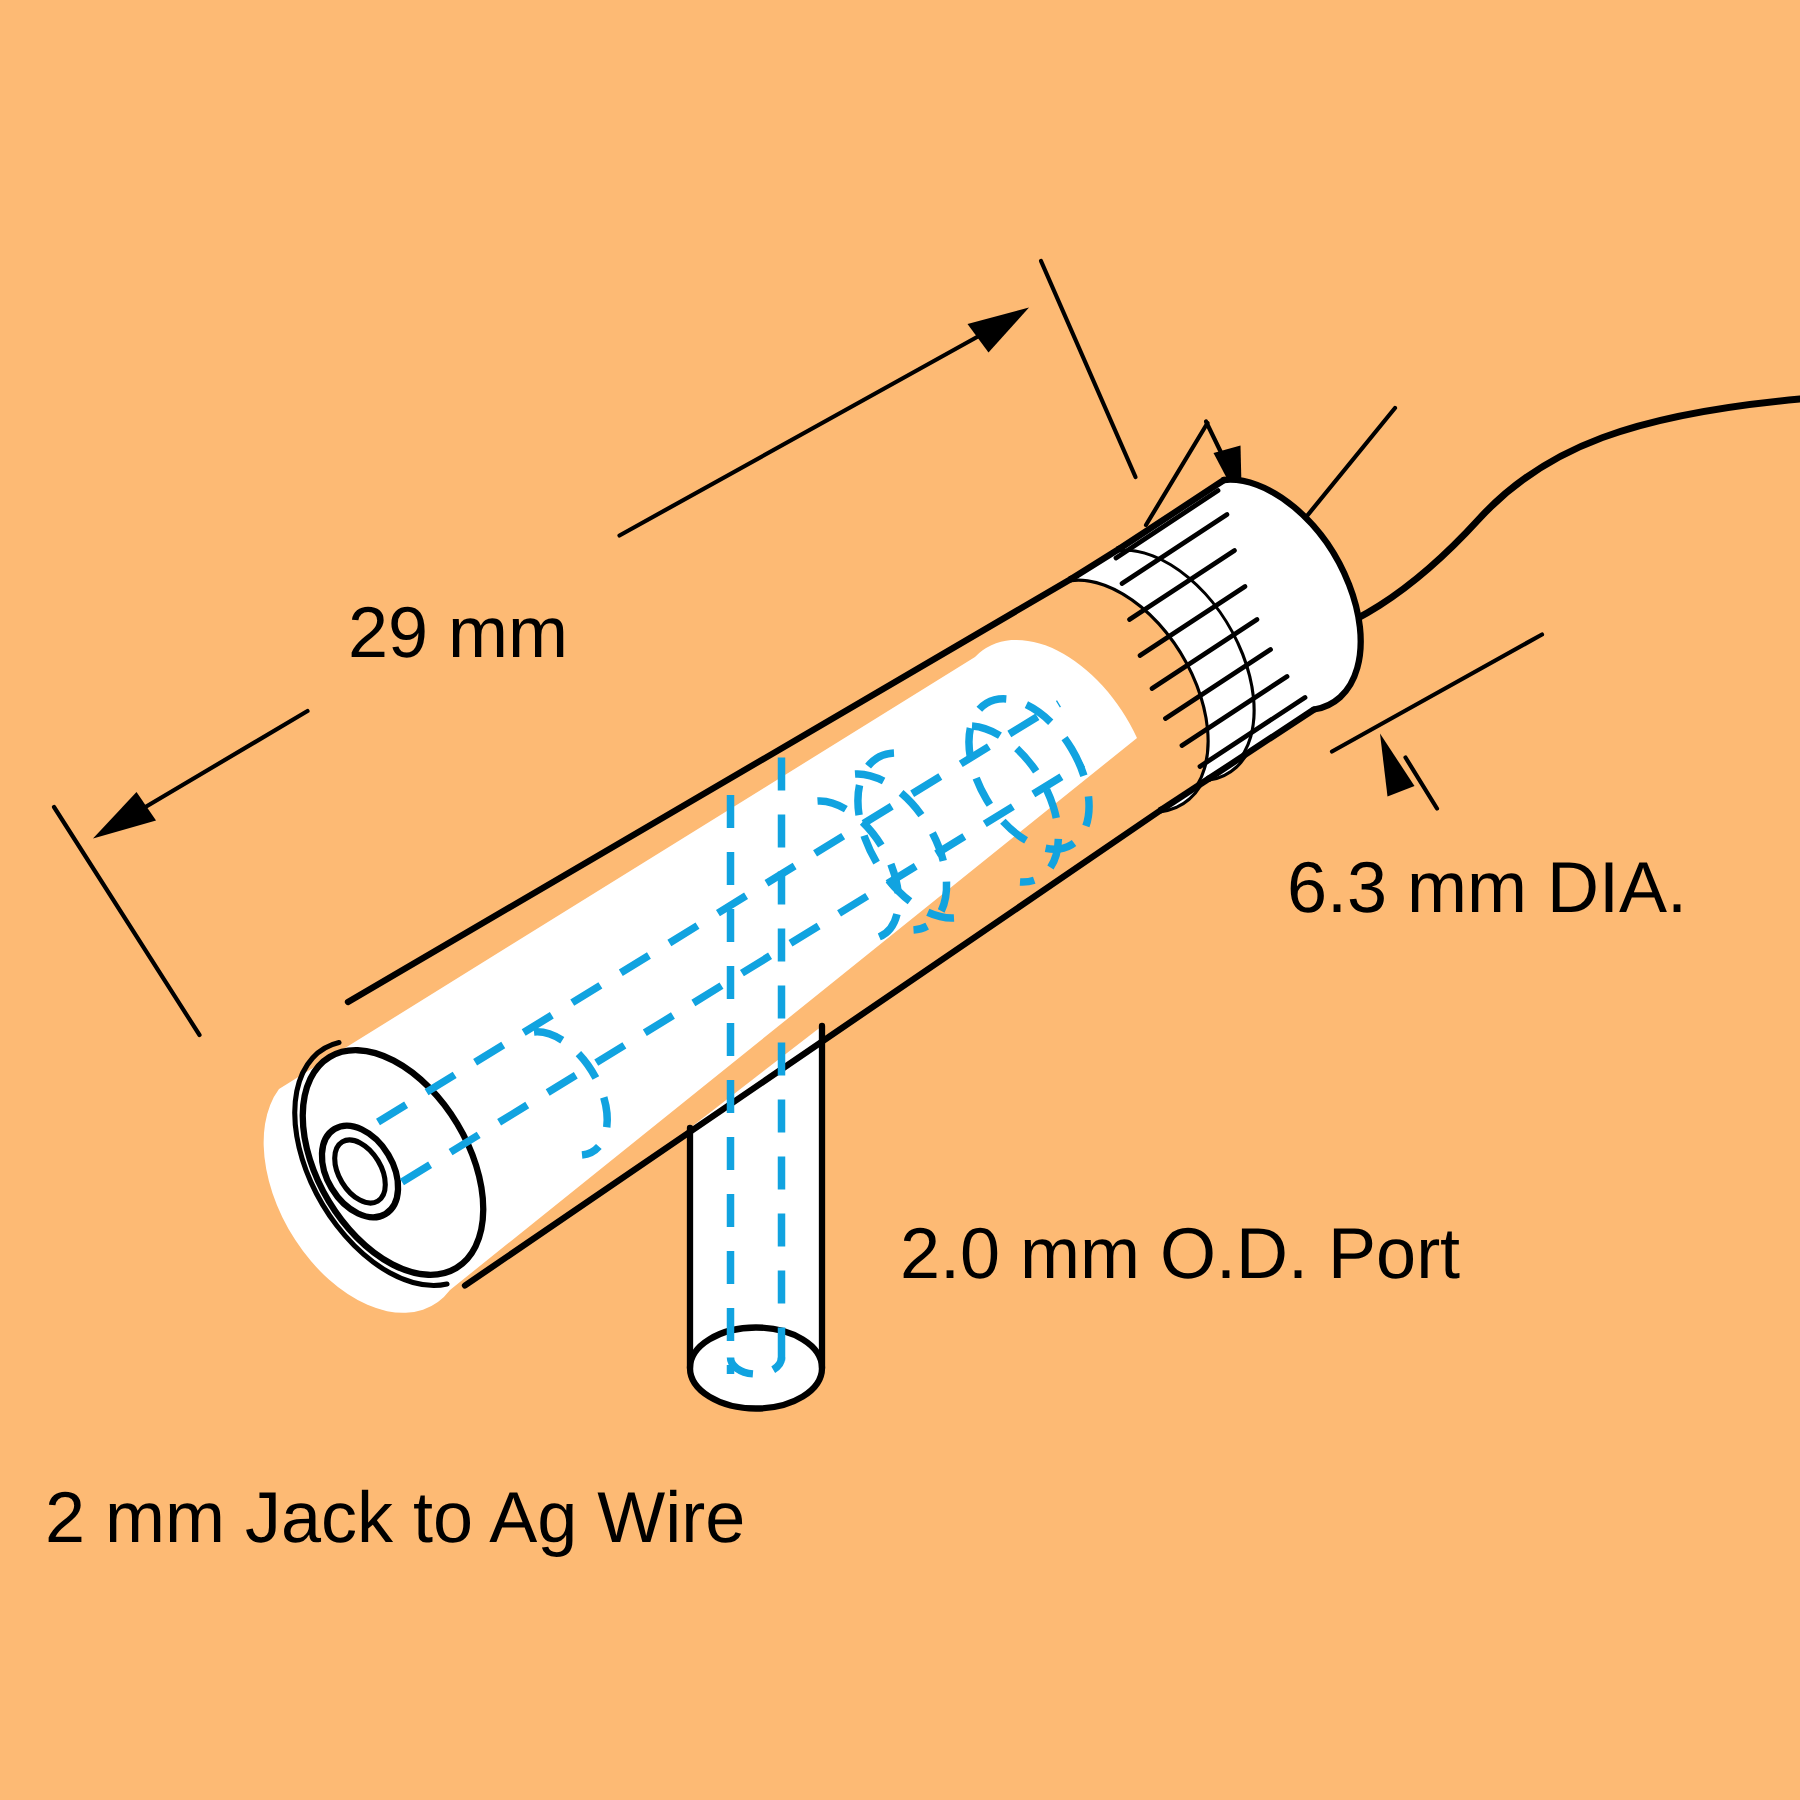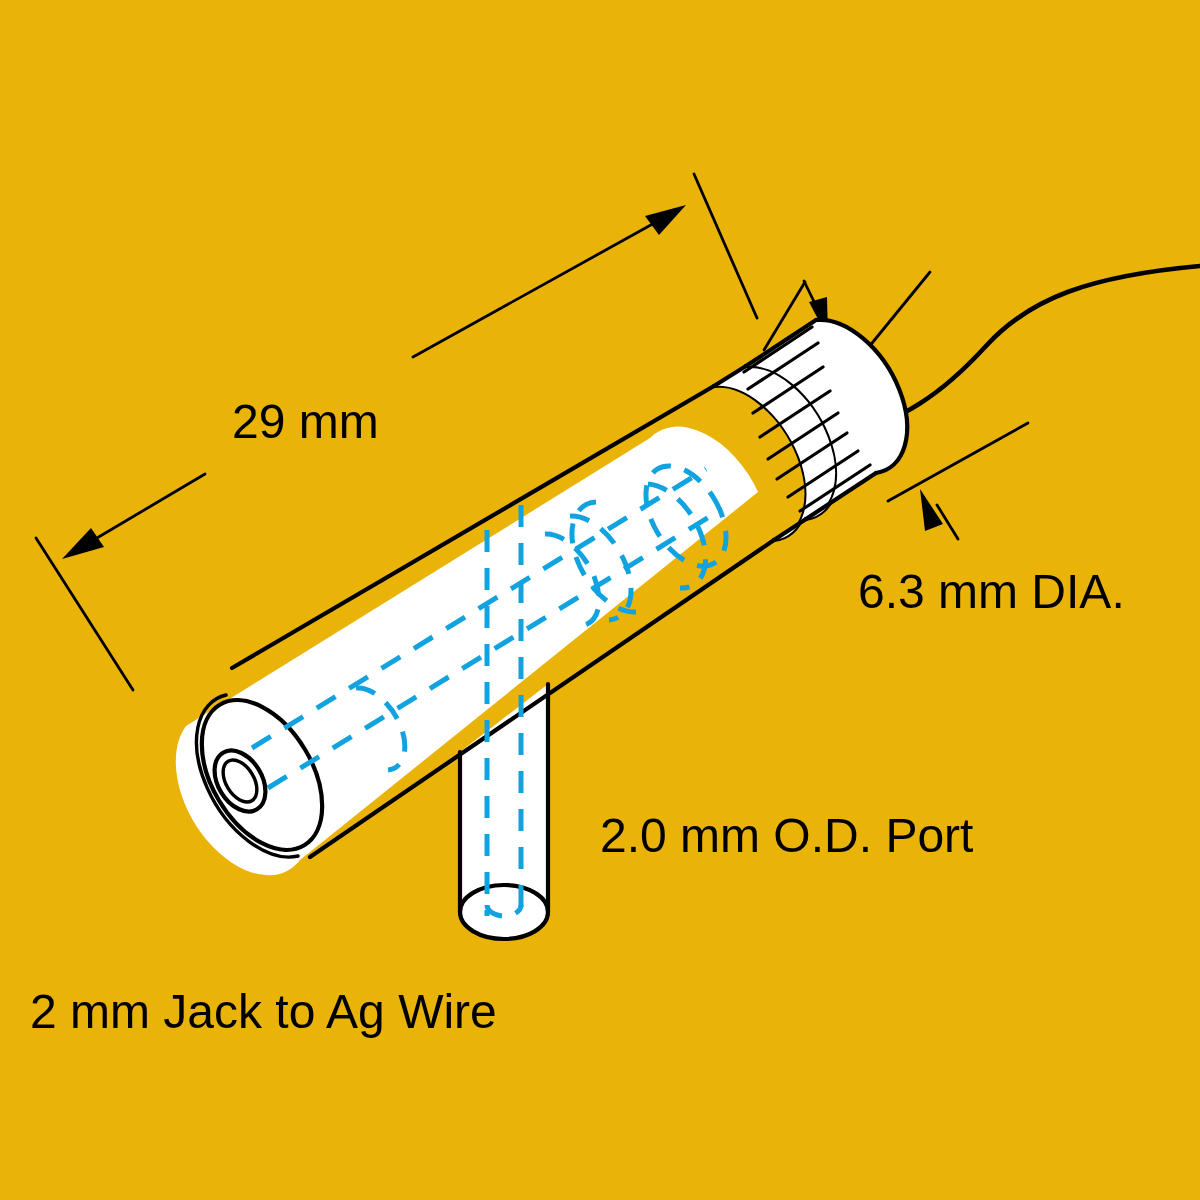--- a/index.html
+++ b/index.html
@@ -11,21 +11,21 @@
   body {
     width: 1200px;
     height: 1200px;
     font-family: "Liberation Sans", sans-serif;
     overflow: hidden;
   }
   #diagram-root {
     position: relative;
     width: 1200px;
     height: 1200px;
-    background: #eab308;
+    background: #fdba74;
   }
   svg#tech-drawing {
     display: block;
     width: 1200px;
     height: 1200px;
   }
   .outline {
     fill: none;
     stroke: #000000;
     stroke-width: 4.2;

